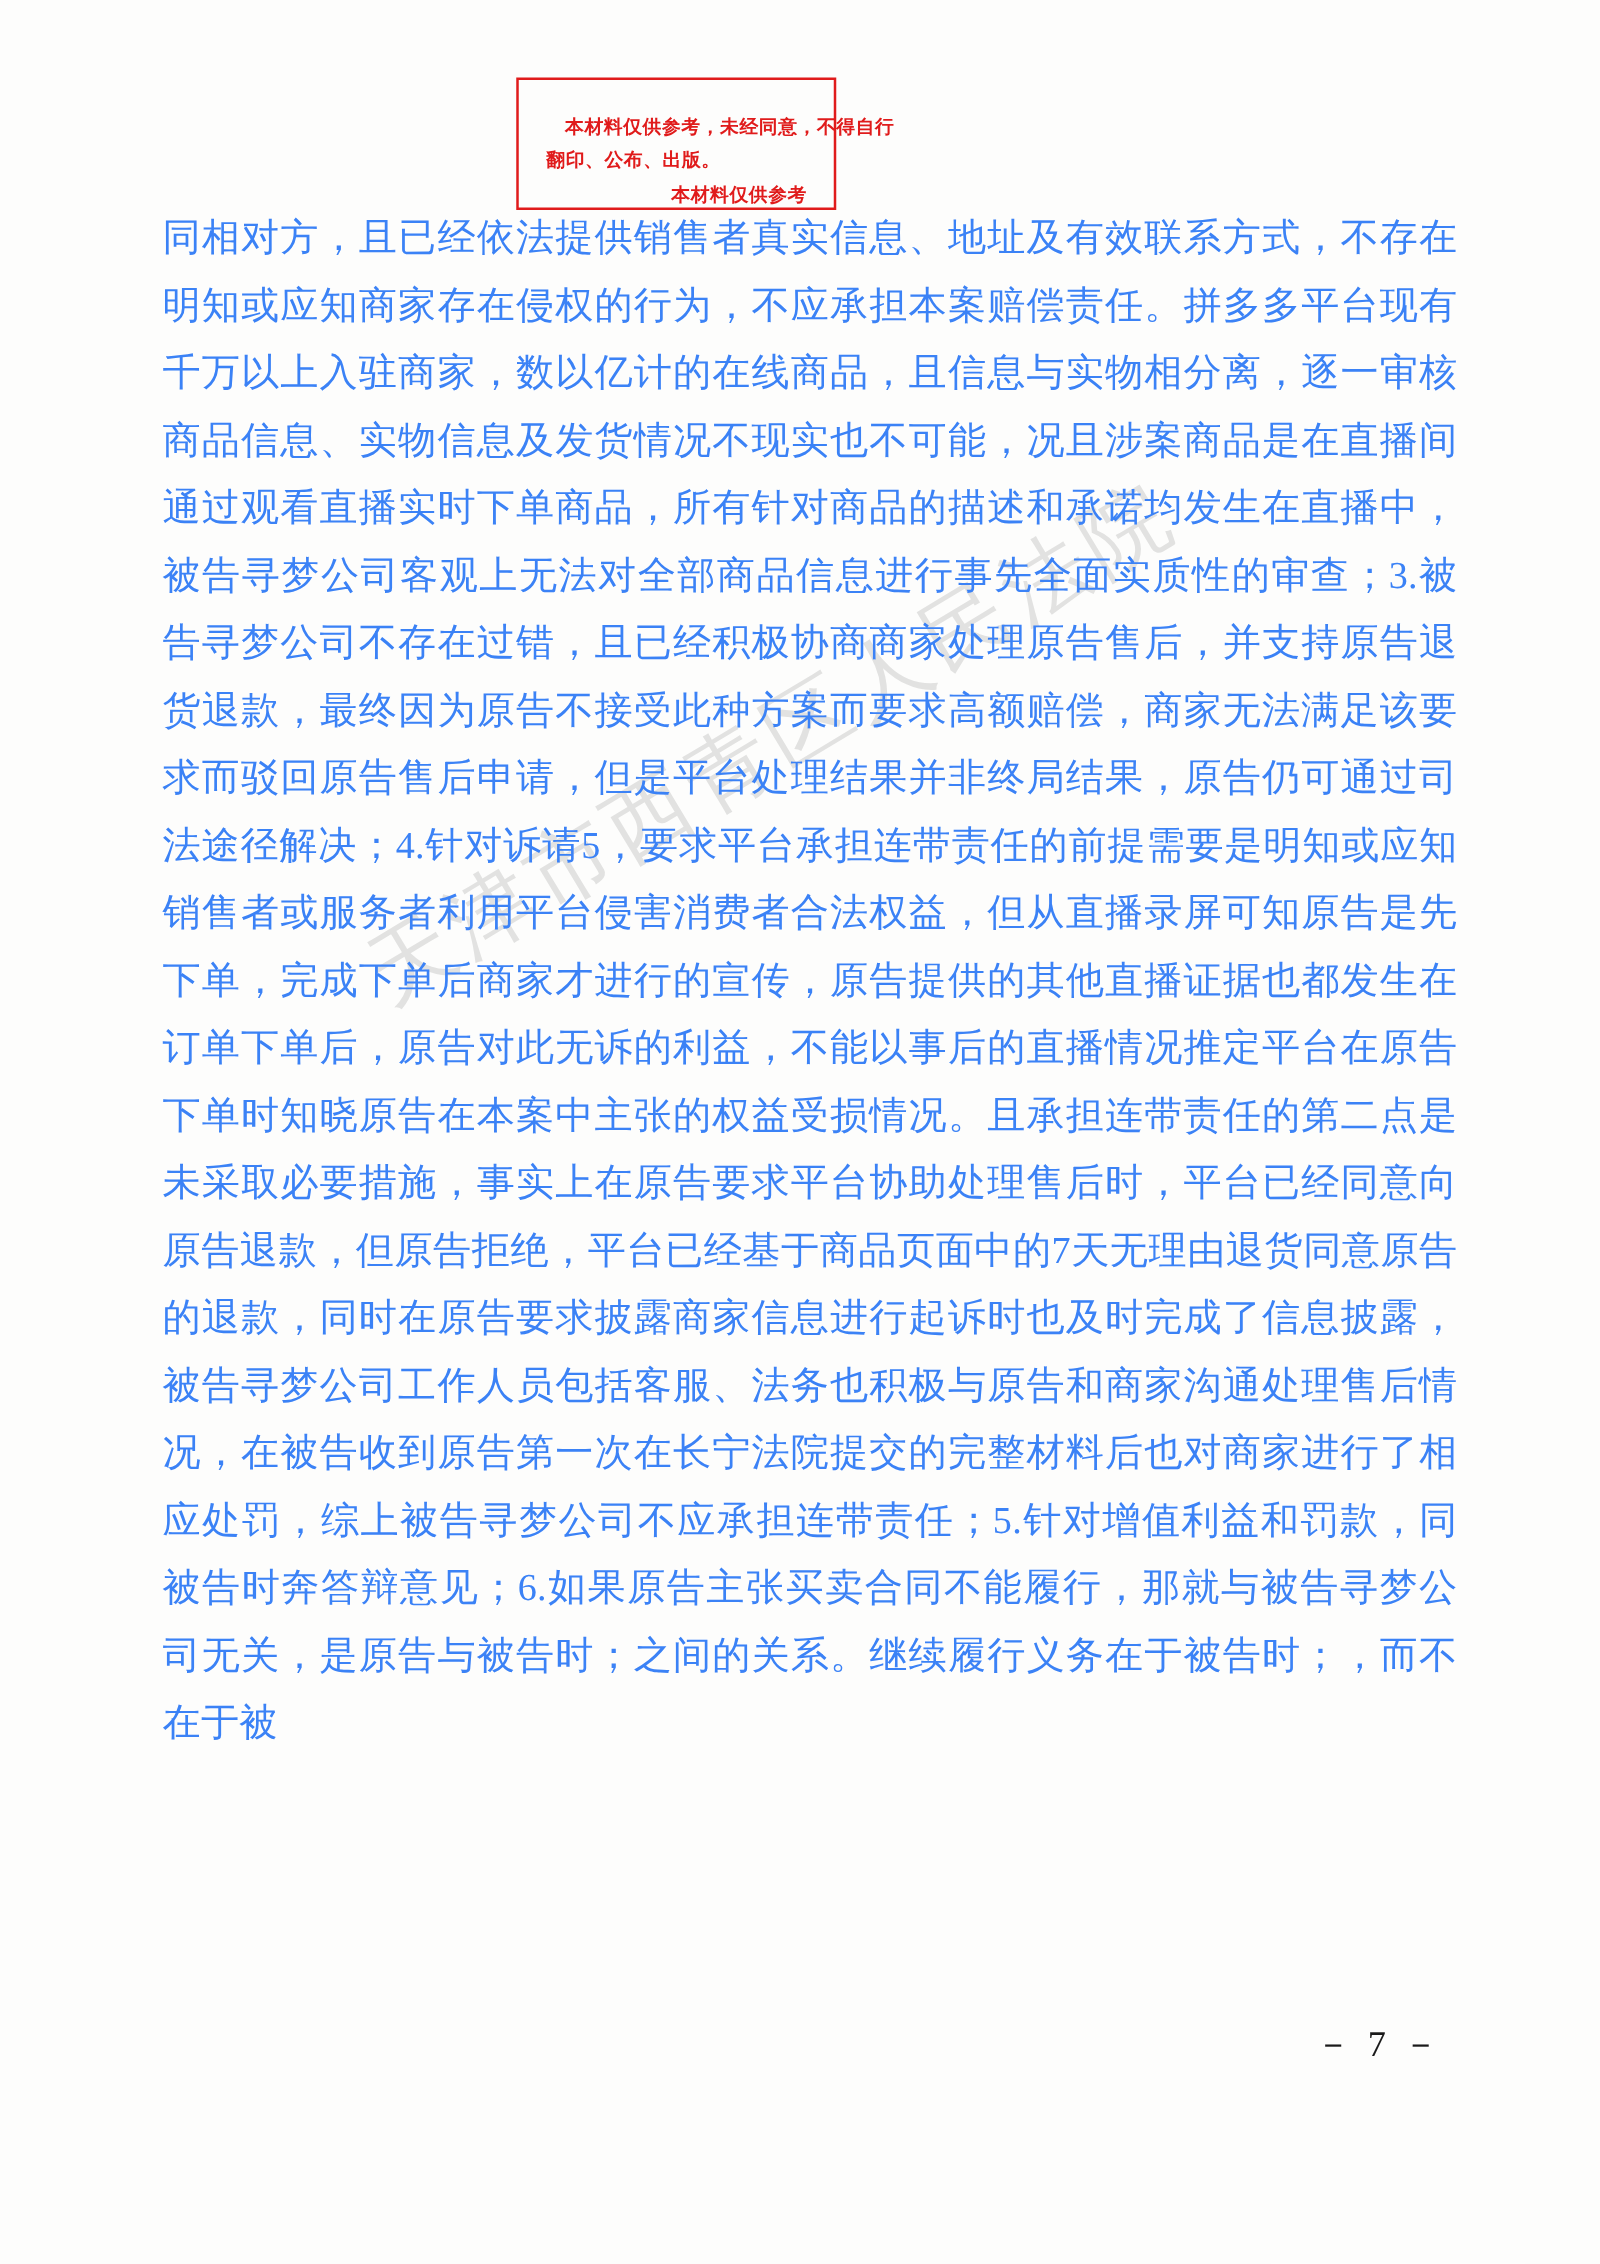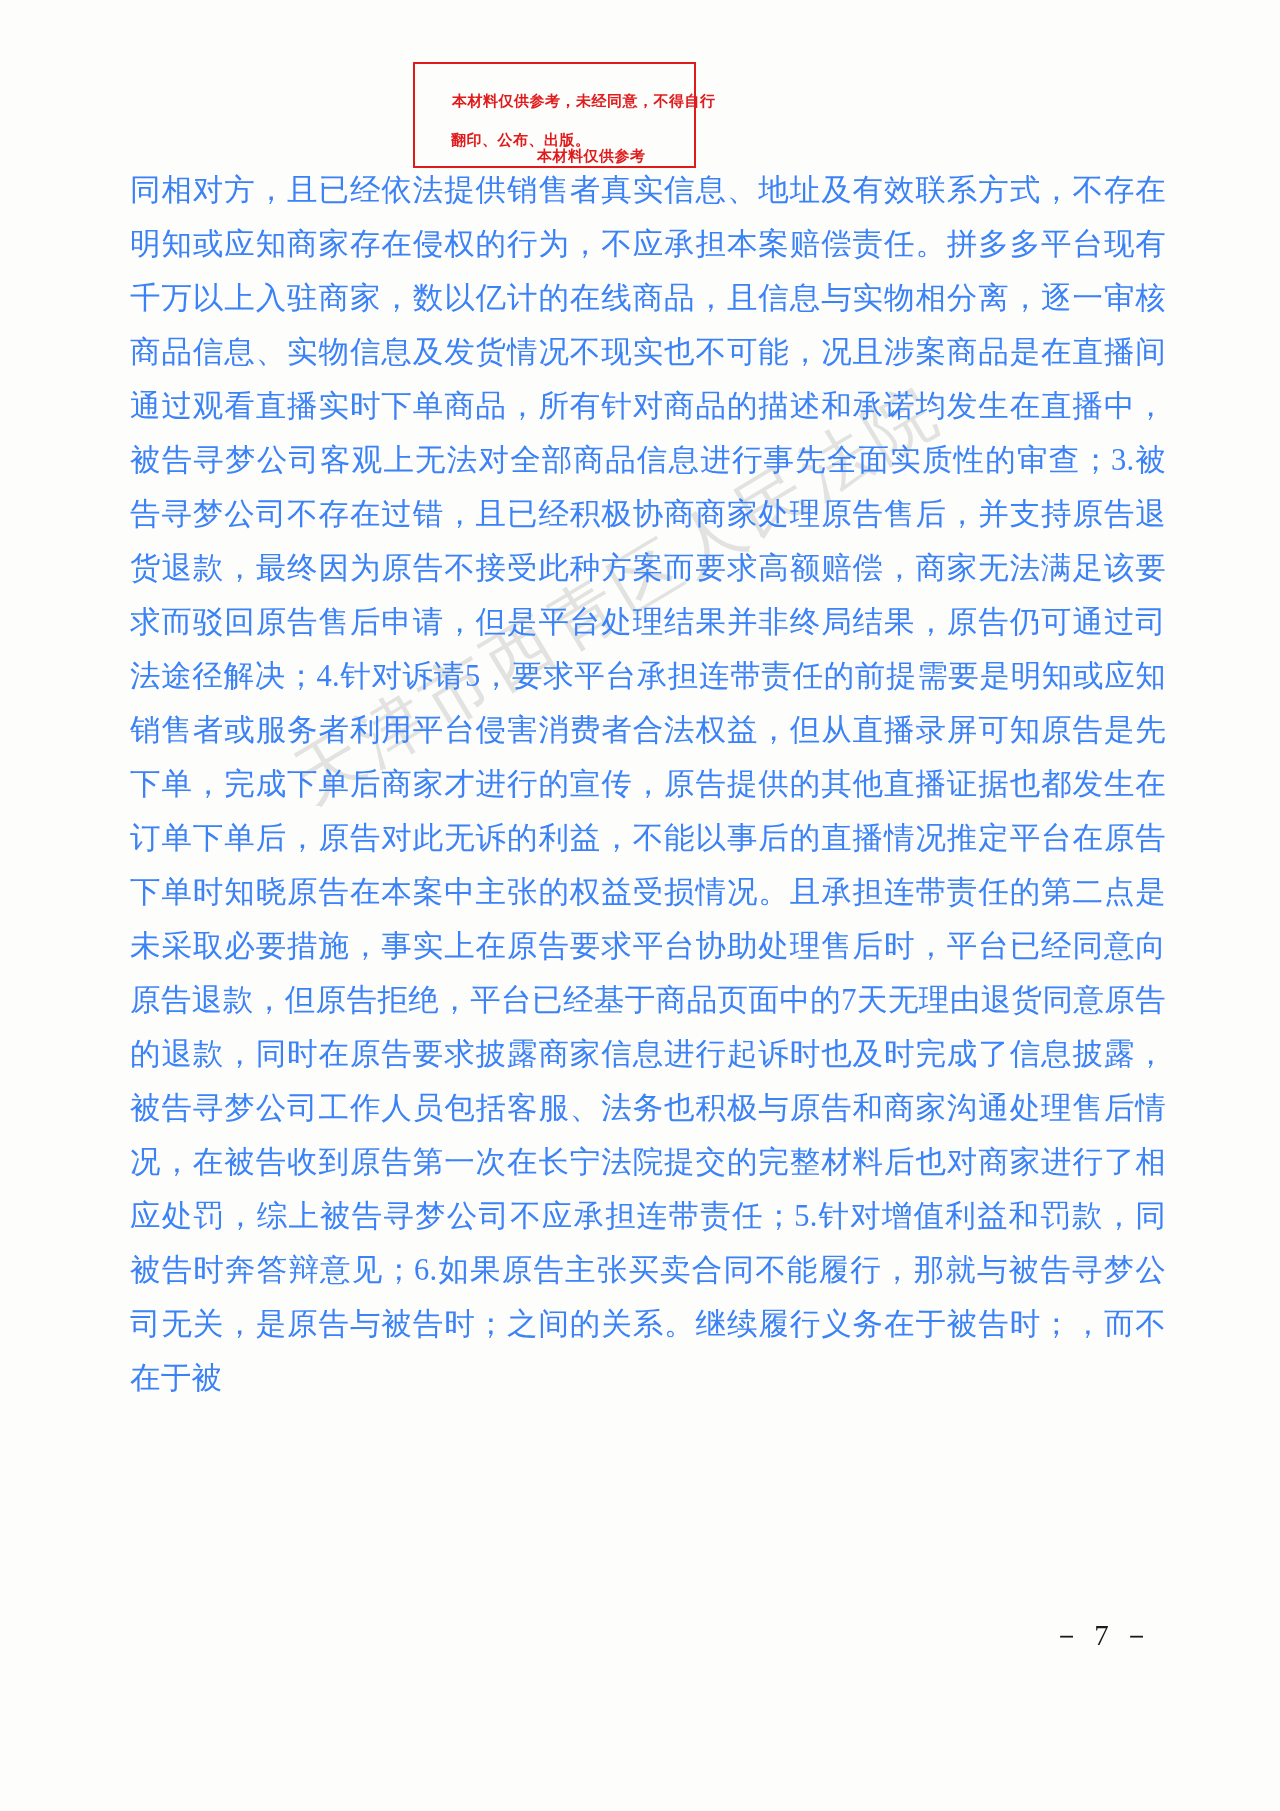--- a/index.html
+++ b/index.html
@@ -16,36 +16,36 @@
     height: 1811px;
     background: #fdfdfc;
     overflow: hidden;
   }
 
   
   .stamp-box {
     position: absolute;
     left: 413px;
     top: 62px;
-    width: 283px;
+    width: 256px;
     height: 106px;
     border: 2.5px solid #e01b1b;
     box-sizing: border-box;
   }
   .stamp-text {
     position: absolute;
     color: #e01b1b;
     font-family: "Liberation Serif", "DejaVu Serif", serif;
     font-weight: bold;
     font-size: 15px;
     letter-spacing: 0.5px;
     white-space: nowrap;
   }
   .stamp-line1 { left: 37px; top: 28px; }
-  .stamp-line2 { left: 36px; top: 55px; margin-top: 12px; }
+  .stamp-line2 { left: 22px; top: 55px; }
   .stamp-line3 { left: 122px; top: 83px; }
 
   
   .watermark {
     position: absolute;
     left: 300px;
     top: 560px;
     width: 640px;
     height: 420px;
     pointer-events: none;

